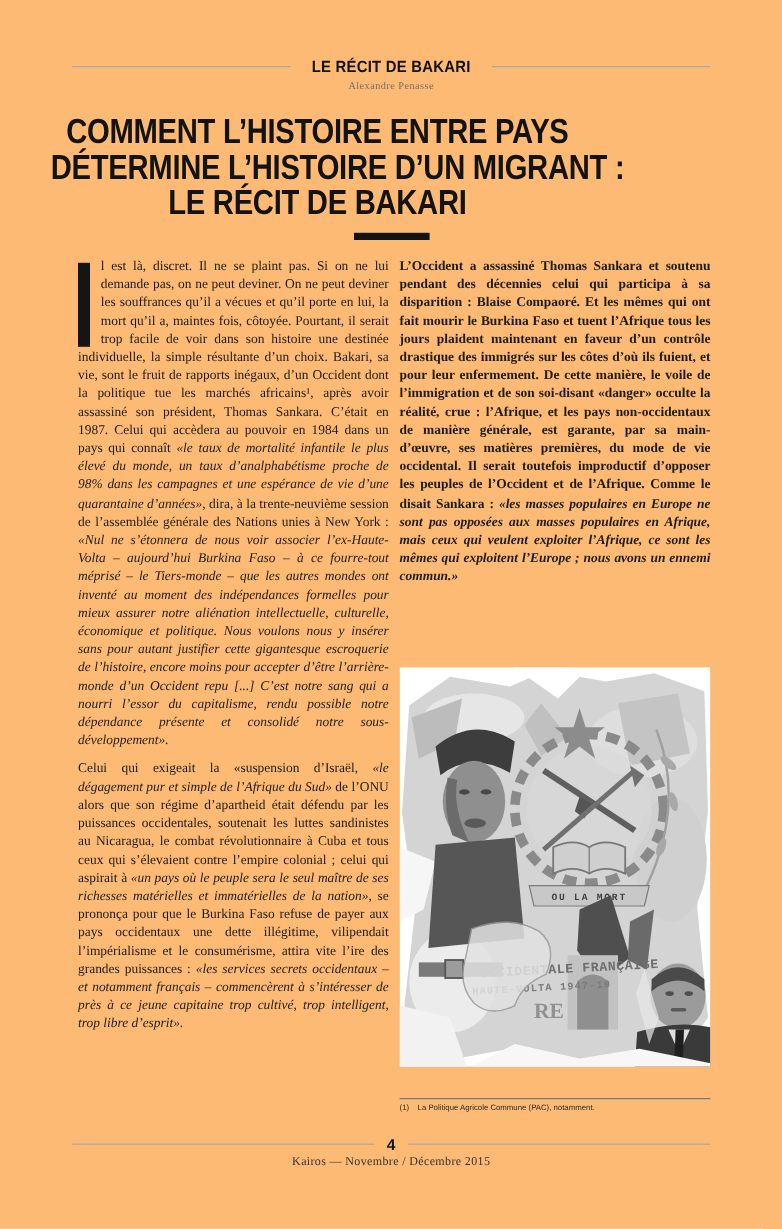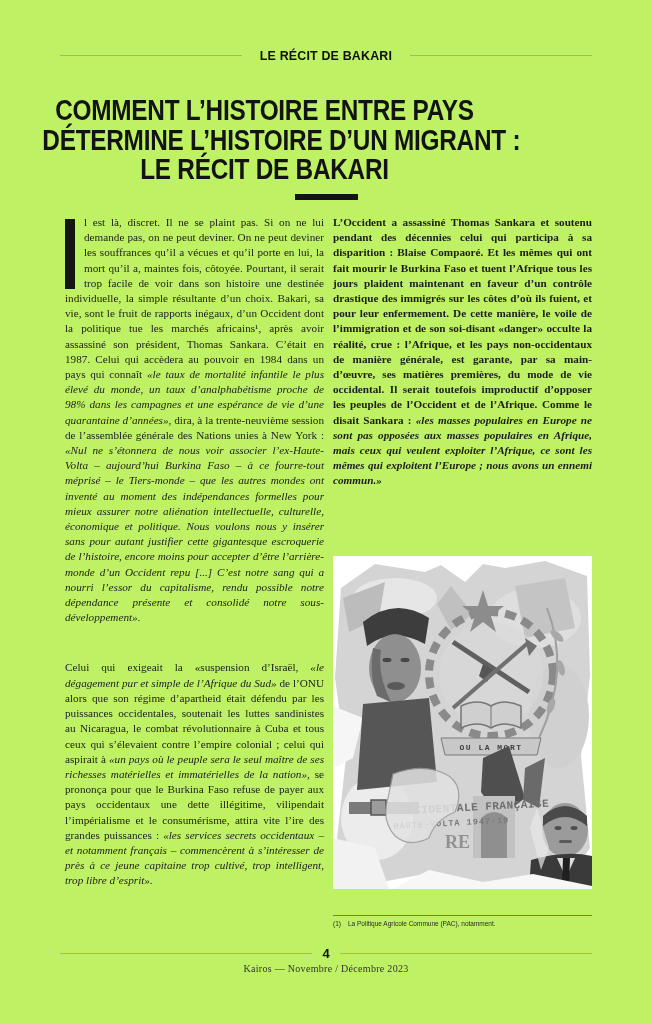--- a/index.html
+++ b/index.html
@@ -1,18 +1,18 @@
 <!DOCTYPE html>
 <html lang="fr"><head>
 <meta charset="utf-8">
 <style>
   * { margin:0; padding:0; box-sizing:border-box; }
   html,body { background:#e9e9e9; }
   .page {
-    position:relative; width:652px; height:1024px; background:#bef264;
+    position:relative; width:652px; height:1024px; background:#fdba74;
     margin:0 auto; overflow:hidden; color:#1c1c1c;
     font-family:"Liberation Serif", serif;
   }
   
   .hdr { position:absolute; top:48px; left:60px; width:532px; }
   .rubric-row { display:flex; align-items:center; gap:12px; }
   .rubric-row .rule { flex:1; border-top:1px solid #a9a9a9; height:0; }
   .rubric {
     font-family:"Liberation Sans", sans-serif; font-weight:bold;
     font-size:13.5px; letter-spacing:.2px; color:#111; white-space:nowrap;
@@ -29,21 +29,21 @@
     font-size:29px; line-height:29.5px; color:#131313; letter-spacing:-.3px;
     transform:scaleX(.84); white-space:nowrap;
   }
   .divider-bar { position:absolute; top:194px; left:295px; width:63px; height:6px; background:#131313; }
   
   .col { position:absolute; top:215px; width:259px; font-size:11.2px;
          line-height:15.2px; text-align:justify; }
   .col-left  { left:65px; }
   .col-right { left:333px;font-weight:bold; }
   .col p i { font-style:italic; }
-  .col-left  p + p { margin-top:35px; }
+  .col-left  p + p { margin-top:8px; }
   .col-right p + p { margin-top:26px; }
   .dropcap {
     float:left; width:10px; height:70px; background:#151515; color:transparent;
     overflow:hidden; margin:4px 9px 0 0;
   }
   
   .photo { position:absolute; top:556px; left:333px; width:259px; height:333px; }
   .photo svg { display:block; width:100%; height:100%; }
   
   .footnote {
@@ -65,20 +65,21 @@
 <body>
 
 <div class="page">
 
   <header class="hdr">
     <div class="rubric-row">
       <span class="rule"></span>
       <h2 class="rubric">LE RÉCIT DE BAKARI</h2>
       <span class="rule"></span>
     </div>
+    <div class="byline">Alexandre Penasse</div>
   </header>
 
   <h1 class="title">
     <span class="tline">COMMENT L’HISTOIRE ENTRE PAYS</span>
     <span class="tline">DÉTERMINE L’HISTOIRE D’UN MIGRANT :</span>
     <span class="tline">LE RÉCIT DE BAKARI</span>
   </h1>
 
   <div class="divider-bar"></div>
 
@@ -174,16 +175,16 @@
     <span>(1)</span>
     <span>La Politique Agricole Commune (PAC), notamment.</span>
   </aside>
 
   <footer class="footer">
     <div class="folio-row">
       <span class="rule"></span>
       <span class="folio">4</span>
       <span class="rule"></span>
     </div>
-    <div class="journal">Kairos — Novembre / Décembre 2023</div>
+    <div class="journal">Kairos — Novembre / Décembre 2015</div>
   </footer>
 
 </div>
 
 </body></html>

